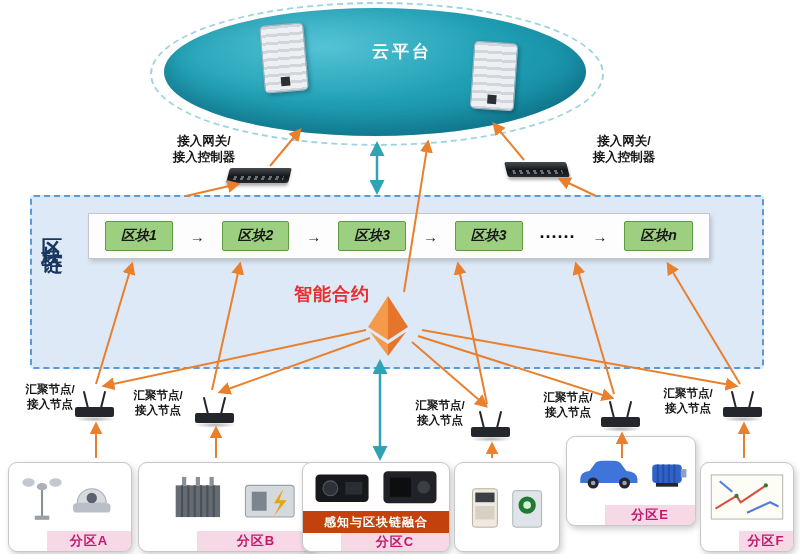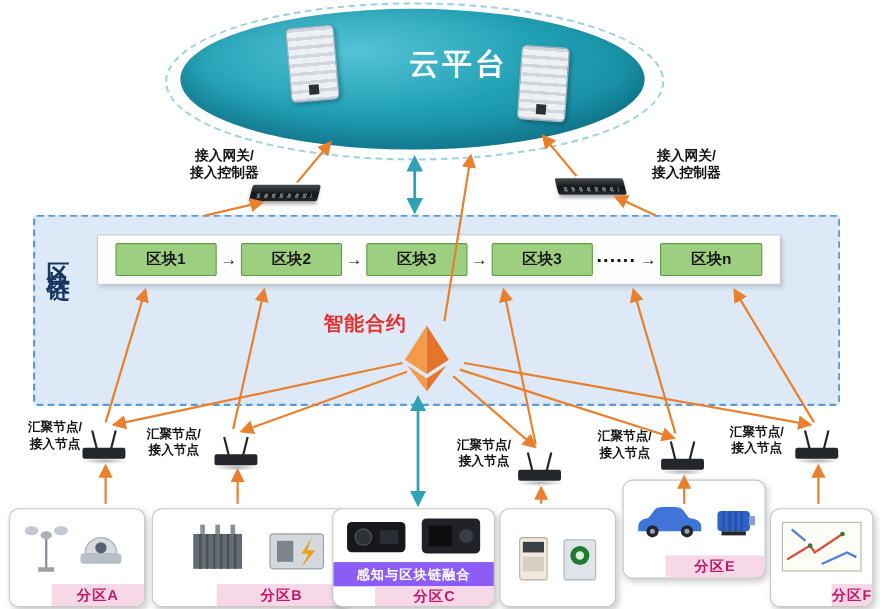--- a/index.html
+++ b/index.html
@@ -5,21 +5,21 @@
   html,body{margin:0;padding:0;background:#fff;}
   .canvas{position:relative;width:800px;height:554px;background:#fff;overflow:hidden;
           font-family:"Liberation Sans",sans-serif;}
   .abs{position:absolute;}
 
   
   .cloud-ring{left:150px;top:2px;width:450px;height:140px;border:2px dashed #9fd4de;border-radius:50%;}
   .cloud{left:164px;top:8px;width:422px;height:128px;border-radius:50%;
          background:radial-gradient(ellipse at 38% 30%, #55c3d6 0%, #21a0b4 45%, #0d7f98 100%);
          box-shadow:inset 0 -12px 24px rgba(0,40,60,.25);}
-  .cloud-label{left:372px;top:40px;font-size:27px;font-weight:bold;color:#fff;letter-spacing:3px;z-index:3;}
+  .cloud-label{left:372px;top:40px;font-size:17px;font-weight:bold;color:#fff;letter-spacing:3px;z-index:3;}
   .server{width:42px;height:66px;background:repeating-linear-gradient(180deg,#d2d6dc 0 3px,#eef1f4 3px 8px);
           border:1px solid #aab2bb;border-radius:5px;z-index:2;box-shadow:2px 2px 4px rgba(0,30,50,.35);}
   .server::after{content:"";position:absolute;left:50%;bottom:5px;width:9px;height:9px;margin-left:-5px;background:#2c2f33;}
   .server-l{left:262px;top:24px;transform:rotate(-5deg);}
   .server-r{left:472px;top:42px;transform:rotate(4deg);}
 
   
   .gateway{width:62px;height:15px;background:linear-gradient(#474b50,#141619 55%,#25282c);
            border-radius:2px;box-shadow:0 3px 3px rgba(0,0,0,.3);z-index:3;}
   .gateway::after{content:"";position:absolute;left:6px;right:6px;bottom:3px;height:4px;
@@ -31,43 +31,43 @@
   .gwl-r{left:568px;top:133px;width:112px;}
 
   
   .bc-box{left:30px;top:195px;width:730px;height:170px;background:rgba(213,227,244,.8);
           border:2px dashed #5b9bd5;border-radius:4px;z-index:1;}
   .bc-title{left:38px;top:222px;writing-mode:vertical-rl;text-orientation:upright;
             font-size:21px;font-weight:bold;color:#17375e;letter-spacing:7px;z-index:2;}
   .chain-strip{left:88px;top:213px;width:622px;height:46px;background:#fdfdfd;border:1px solid #c3c7cc;
                box-shadow:2px 3px 4px rgba(0,0,0,.15);display:flex;align-items:center;
                justify-content:space-between;padding:0 16px;box-sizing:border-box;z-index:2;}
-  .block{background:#9ccf7f;border:1px solid #5e9c43;border-radius:2px;padding:5px 27px;
-         font-size:14px;font-weight:bold;color:#181818;white-space:nowrap;}
+  .block{background:#9ccf7f;border:1px solid #5e9c43;border-radius:2px;padding:5px 15px;
+         font-size:14px;font-weight:bold;color:#181818;white-space:nowrap;font-style:italic;}
   .chain-arrow{font-size:15px;font-weight:bold;color:#222;}
   .chain-dots{font-size:18px;font-weight:bold;color:#111;letter-spacing:1px;margin-top:-7px;}
   .smart-contract{left:294px;top:282px;font-size:18px;font-weight:bold;color:#e53030;z-index:5;letter-spacing:1px;}
   .eth{left:362px;top:294px;z-index:5;}
 
   
   .router{width:46px;height:36px;z-index:3;}
   .router .ant{position:absolute;width:2px;height:18px;background:#23262b;bottom:13px;}
   .router .a1{left:13px;transform:rotate(-14deg);}
   .router .a2{left:30px;transform:rotate(14deg);}
   .router .body{position:absolute;bottom:5px;left:3px;width:39px;height:10px;background:#23262b;border-radius:2px;}
   .router::after{content:"";position:absolute;bottom:0;left:2px;right:2px;height:6px;
                  background:radial-gradient(ellipse,rgba(0,0,0,.3),transparent 70%);}
   .node-label{font-size:11.5px;font-weight:bold;color:#141414;line-height:1.3;text-align:center;width:60px;z-index:3;}
 
   
   .partition{border:1px solid #c7c7c7;border-radius:9px;background:#fff;
              box-shadow:2px 3px 6px rgba(0,0,0,.2);overflow:hidden;display:flex;flex-direction:column;z-index:2;}
   .p-devices{flex:1;display:flex;align-items:center;justify-content:center;padding:3px 4px;}
   .p-devices svg{width:100%;height:100%;}
-  .p-fusion{height:33px;background:#8b5cf6;color:#fff;font-size:12px;font-weight:bold;
+  .p-fusion{height:33px;background:#c2410c;color:#fff;font-size:12px;font-weight:bold;
             display:flex;align-items:center;justify-content:center;letter-spacing:1px;}
   .p-label{height:20px;background:#f6d8e6;display:flex;align-items:center;justify-content:center;
            font-size:13px;font-weight:bold;color:#c2186b;letter-spacing:1px;margin-left:38px;}
 
   .overlay{left:0;top:0;width:800px;height:554px;z-index:4;pointer-events:none;}
 </style>
 </head>
 <body>
 
 <div class="canvas">
@@ -253,21 +253,21 @@
           <rect x="88" y="18" width="32" height="20" rx="4" fill="#2f63c9"></rect>
           <path d="M94 18 v20 M100 18 v20 M106 18 v20 M112 18 v20" stroke="#244f9e" stroke-width="2"></path>
           <rect x="119" y="23" width="6" height="9" fill="#8aa0c8"></rect>
           <rect x="92" y="38" width="24" height="4" fill="#23262b"></rect>
         </g>
       </svg>
     </div>
     <div class="p-label">分区E</div>
   </div>
 
-  <div class="abs partition" style="left:700px;top:462px;width:92px;height:88px;align-items:flex-end;">
+  <div class="abs partition" style="left:700px;top:462px;width:92px;height:88px;">
     <div class="p-devices">
       <svg viewBox="0 0 80 50">
         <g>
           <rect x="6" y="4" width="68" height="42" fill="#fdfdf6" stroke="#b8b8b0"></rect>
           <path d="M10 36 L30 24 L34 30 L58 14" stroke="#d94f3f" stroke-width="2" fill="none"></path>
           <path d="M14 10 L26 20 M40 40 L62 30 L70 34" stroke="#4f7fd9" stroke-width="2" fill="none"></path>
           <circle cx="30" cy="24" r="2" fill="#2e7d32"></circle>
             <circle cx="58" cy="14" r="2" fill="#2e7d32"></circle>
         </g>
       </svg>

